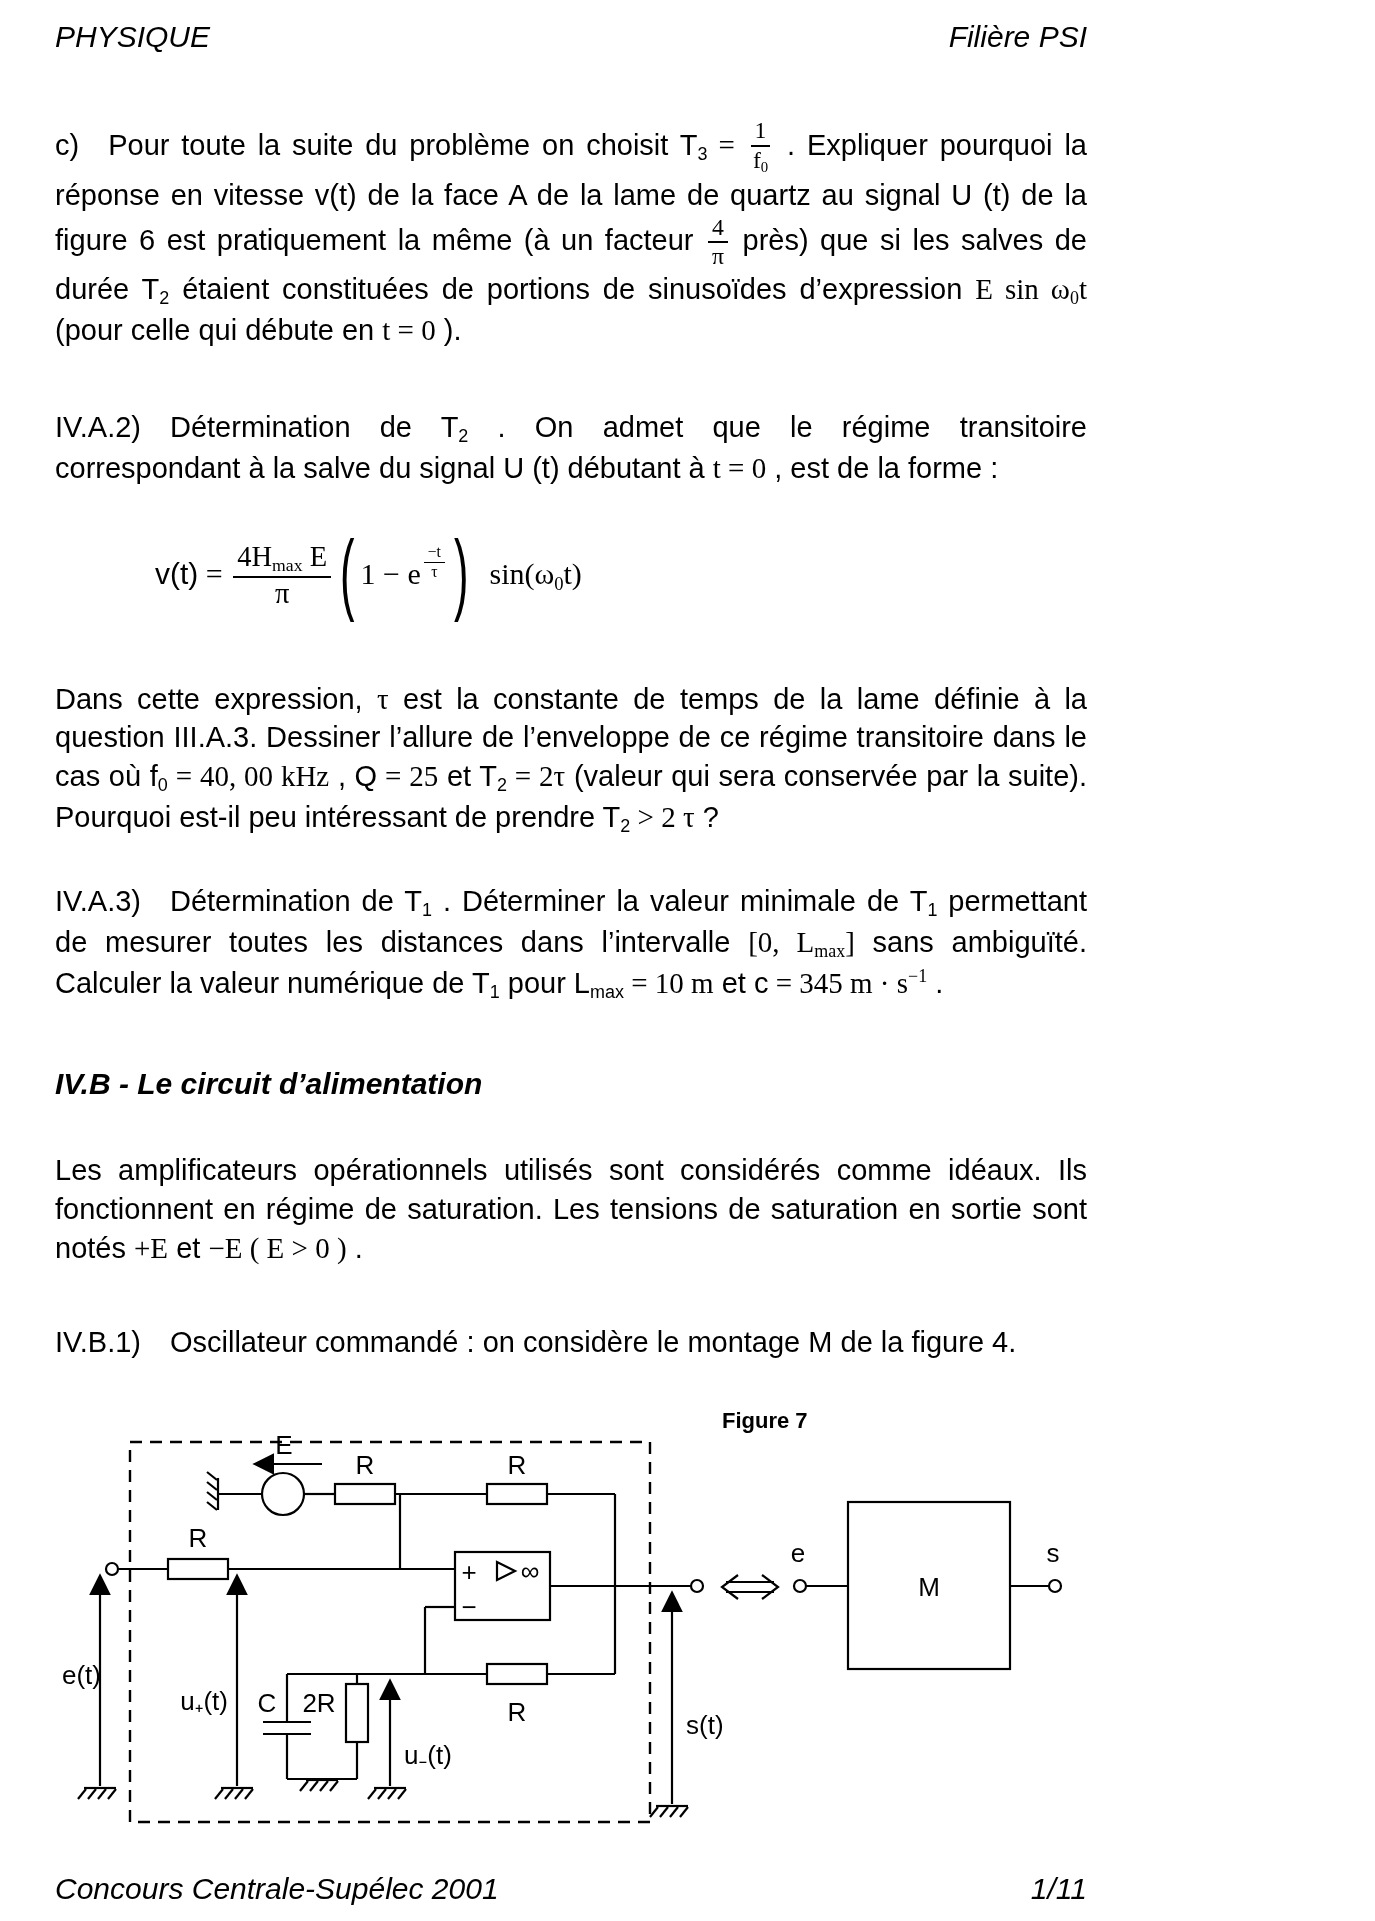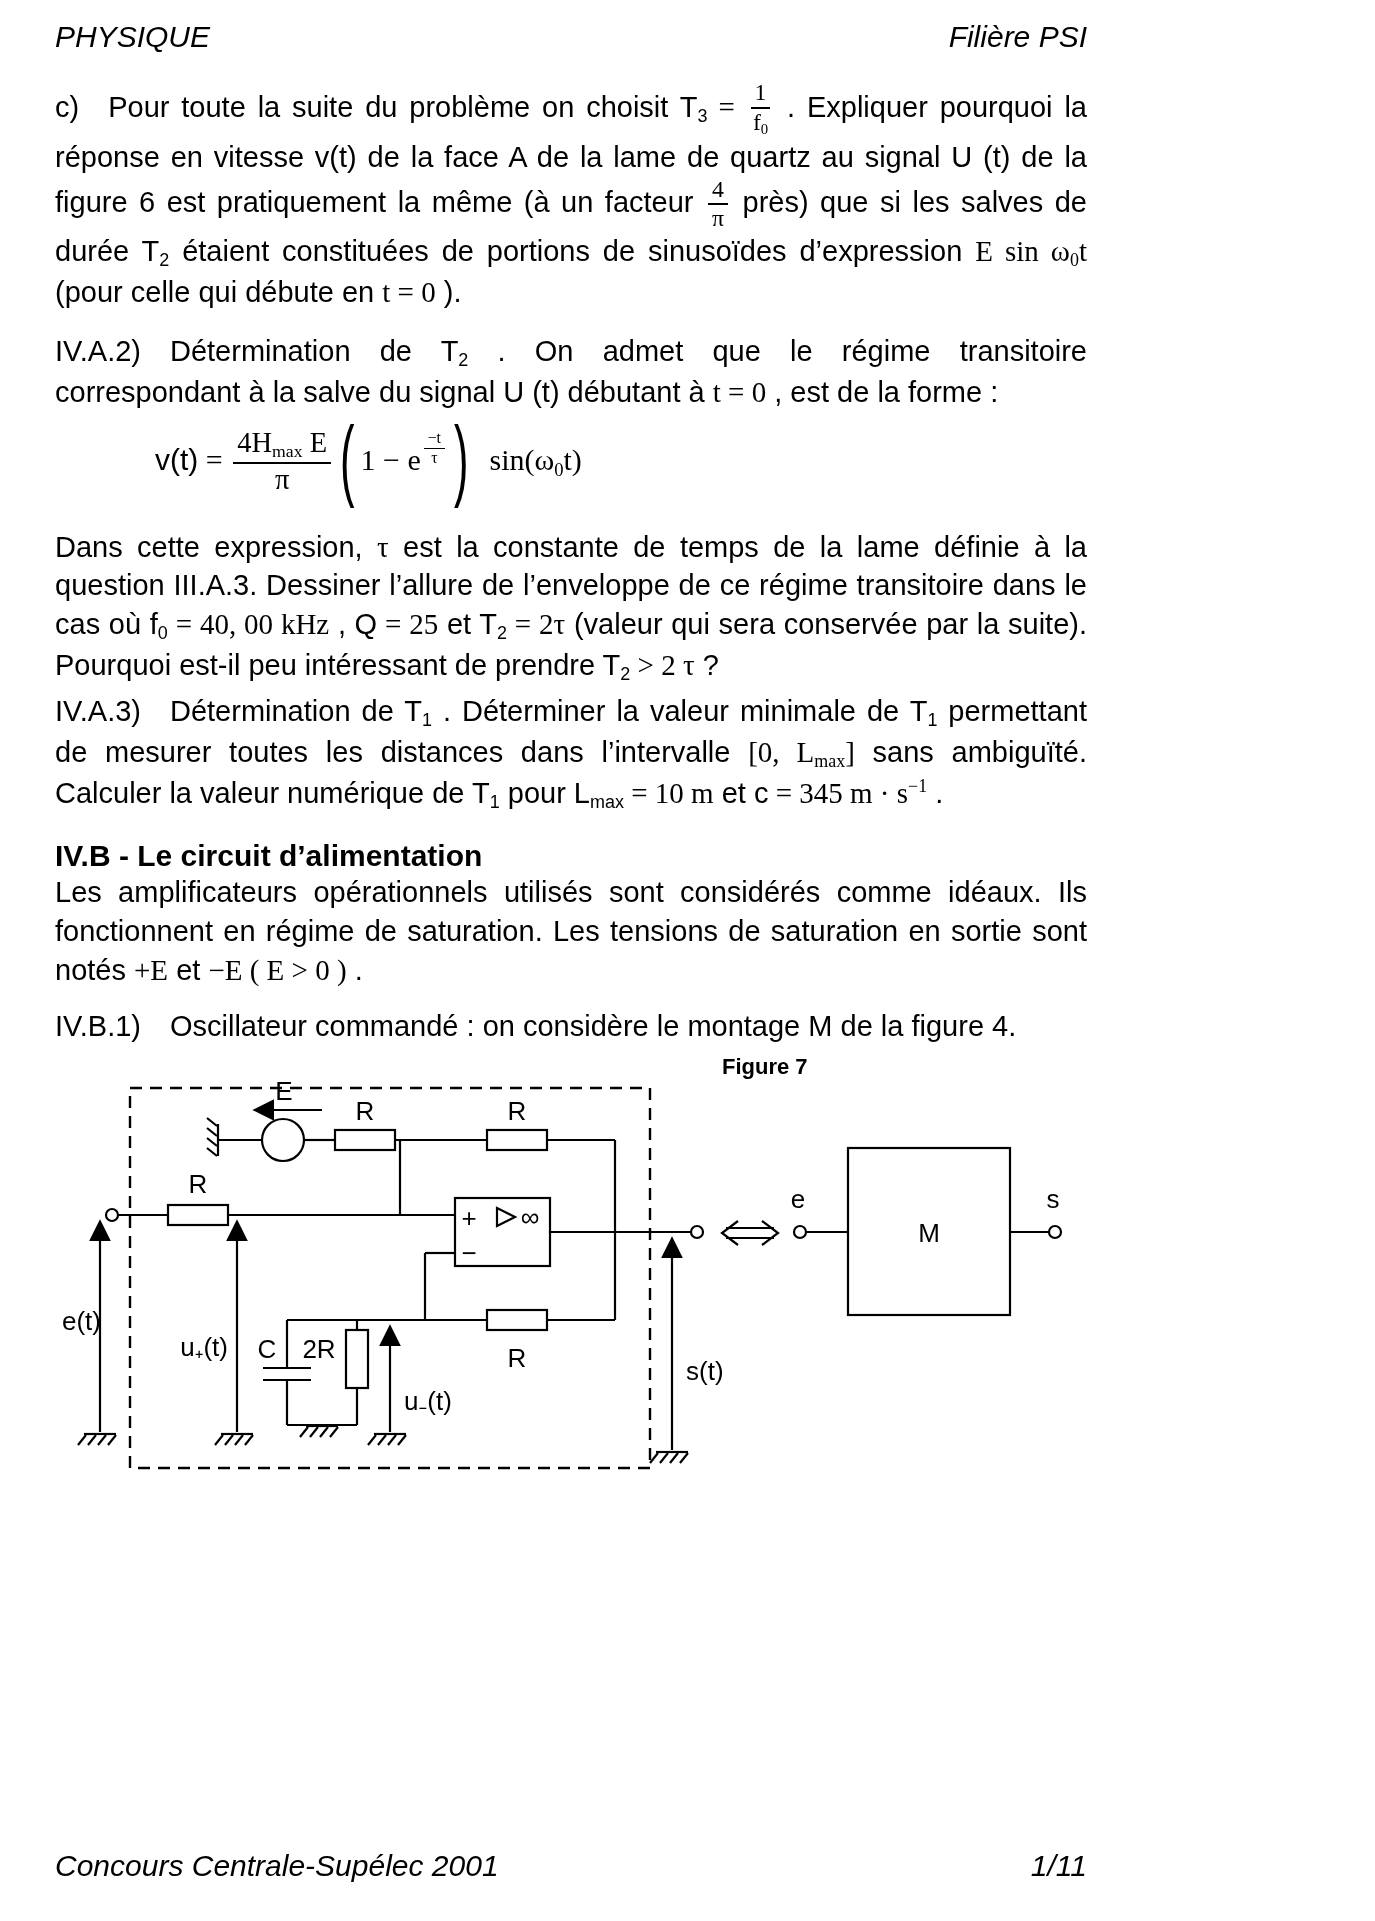--- a/index.html
+++ b/index.html
@@ -1,28 +1,28 @@
 <!DOCTYPE html>
 <html><head>
 <meta charset="utf-8">
 <style>
   html,body{margin:0;padding:0;background:#fff;}
   .page{
     width:1375px;height:1921px;box-sizing:border-box;
     padding:20px 288px 38px 55px;
     display:flex;flex-direction:column;
     color:#000;background:#fff;
-    font-family:"Liberation Sans",sans-serif;font-size:29px;
+    font-family:"Liberation Sans",sans-serif;font-size:29px;gap:38px;
   }
   .page-header,.page-footer{display:flex;justify-content:space-between;font-size:30px;font-style:italic;}
   .page-footer{margin-top:auto;}
   .body-text{text-align:justify;line-height:1.33;margin:0;}
-  .mt12{}.mt14{margin-top:14px}.mt16{margin-top:4px}
+  .mt12{margin-top:12px}.mt14{margin-top:14px}.mt16{margin-top:4px}
   .mt18{margin-top:18px}.mt20{margin-top:20px}.mt24{margin-top:24px}.mt26{margin-top:26px}
-  .section-heading{font-size:30px;font-weight:bold;margin:24px 0 0 0;}
+  .section-heading{font-size:30px;font-weight:bold;margin:24px 0 0 0;font-style:italic;}
   sub{font-size:0.62em;vertical-align:-0.3em;}
   sup{font-size:0.62em;vertical-align:0.6em;}
   .tm{font-family:"Liberation Serif",serif;}
   .frac{
     display:inline-flex;flex-direction:column;align-items:center;
     vertical-align:middle;line-height:1.08;font-size:0.82em;margin:0 3px;
     font-family:"Liberation Serif",serif;text-align:center;
   }
   .frac .num{border-bottom:2px solid #000;padding:0 4px 1px 4px;}
   .frac .den{padding:1px 4px 0 4px;}

